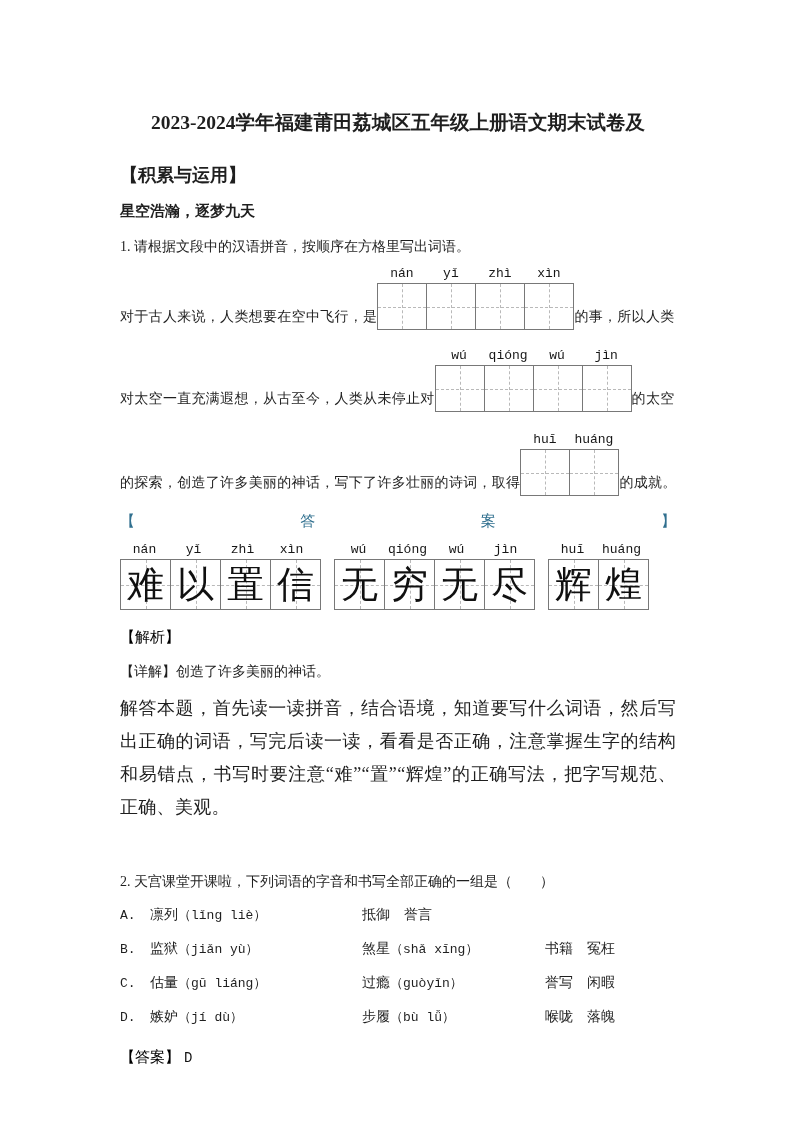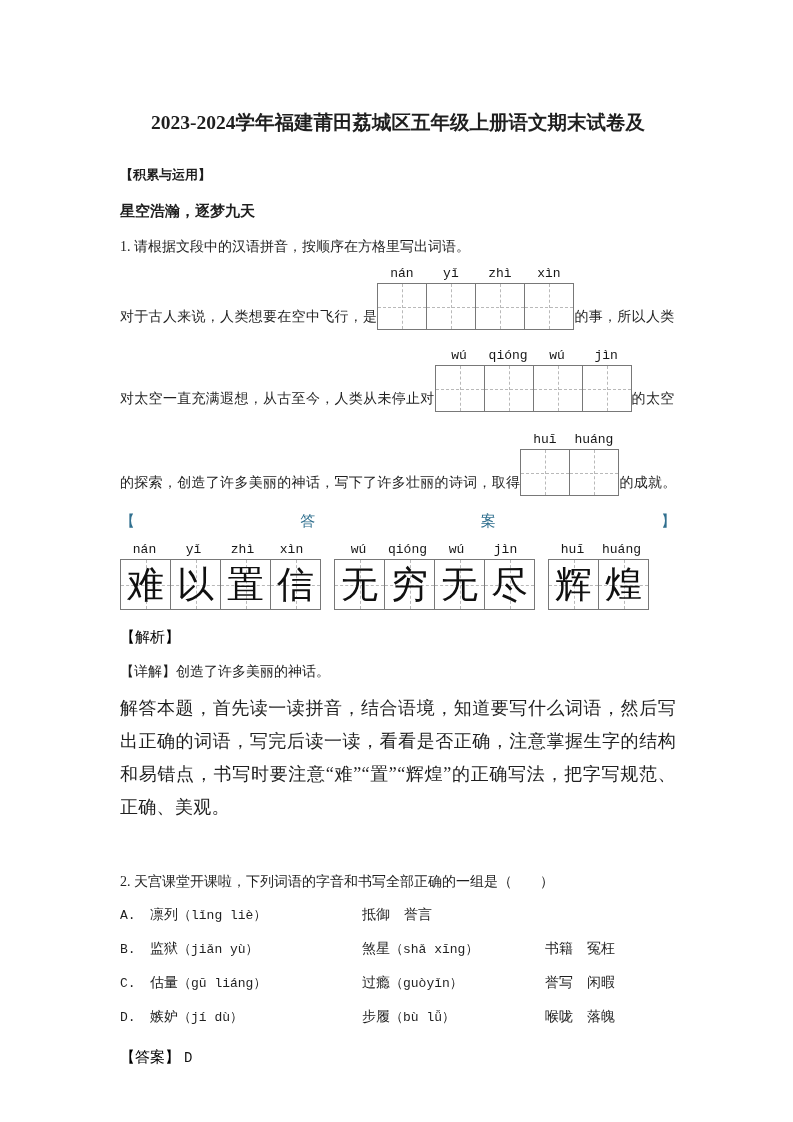--- a/index.html
+++ b/index.html
@@ -9,21 +9,21 @@
     margin:0 auto;
     background:#ffffff;
     box-sizing:border-box;
     padding:100px 117px 40px 120px;
     font-family:"Liberation Serif","DejaVu Serif",serif;
     color:#1f1f1f;
     overflow:hidden;
   }
   .title { text-align:center; font-weight:bold; font-size:19.5px; line-height:46px; }
   .title div { white-space:nowrap; }
-  .sec-heading { font-weight:bold; font-size:13px; line-height:22px; margin-top:18px; }
+  .sec-heading { font-weight:bold; font-size:18px; line-height:22px; margin-top:18px; }
   .sub-heading { font-weight:bold; font-size:15px; line-height:22px; margin-top:14px; }
   .prompt { font-size:14px; line-height:22px; margin-top:14px; }
 
   .gline { display:flex; align-items:flex-end; font-size:14px; white-space:nowrap; }
   .gline .txt { padding-bottom:4px; letter-spacing:0.3px; }
   .gl1 { margin-top:8px; }
   .gl2 { margin-top:18px; }
   .gl3 { margin-top:20px; }
 
   .gridblock { display:inline-block; }

